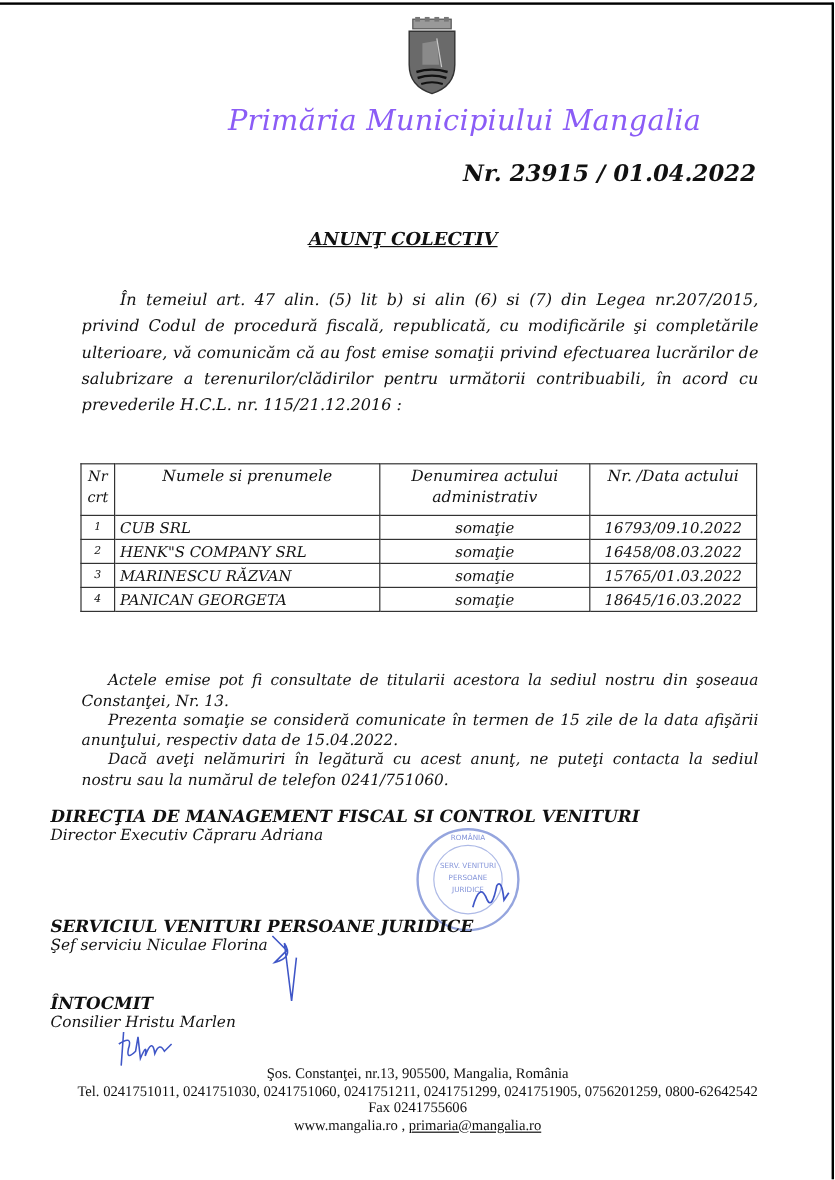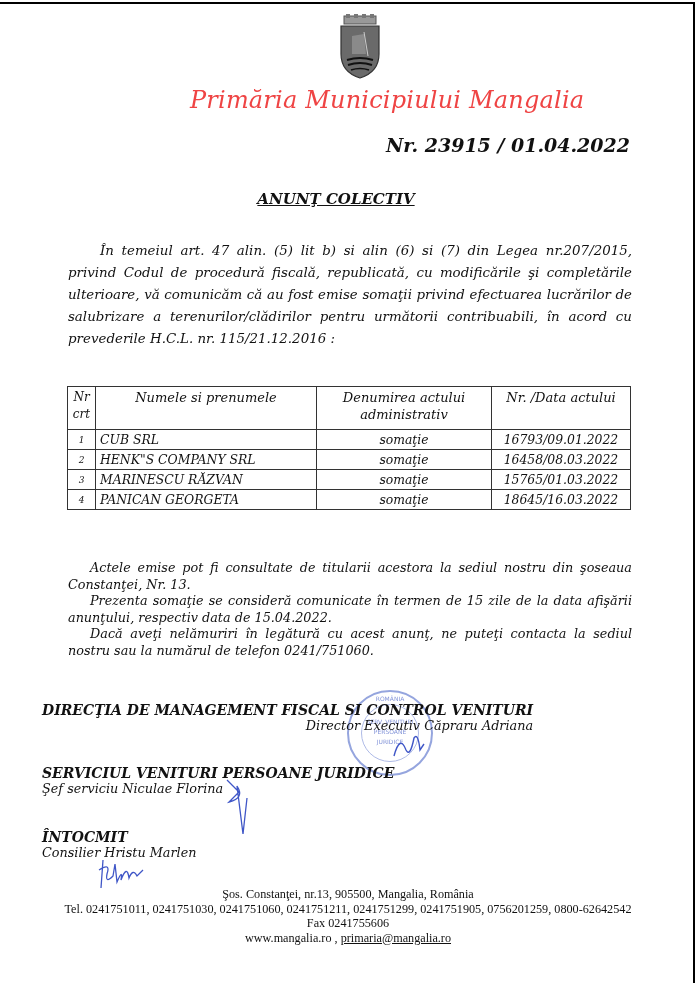--- a/index.html
+++ b/index.html
@@ -1,20 +1,20 @@
 <!DOCTYPE html>
 <html><head>
 <meta charset="utf-8">
 <style>
   html, body { margin: 0; padding: 0; background: #ffffff; }
   body { width: 696px; height: 983px; position: relative; overflow: hidden; font-family: "DejaVu Serif", serif; color: #111; }
   .frame-top { position: absolute; left: 0; top: 2px; width: 694px; height: 2px; background: #000; }
   .frame-right { position: absolute; right: 1px; top: 2px; width: 2px; height: 981px; background: #000; }
   .crest { position: absolute; left: 338px; top: 14px; width: 44px; height: 66px; }
-  .institution { position: absolute; left: 190px; top: 86px; width: 450px; font-family: "DejaVu Serif", serif; font-style: italic; font-size: 24px; letter-spacing: 0.2px; color: #ef4444; }
+  .institution { position: absolute; left: 190px; top: 86px; width: 450px; font-family: "DejaVu Serif", serif; font-style: italic; font-size: 24px; letter-spacing: 0.2px; color: #8b5cf6; }
   .reg-no { position: absolute; right: 66px; top: 134px; font-weight: bold; font-style: italic; font-size: 19px; }
   .title { position: absolute; left: 0; width: 672px; top: 190px; text-align: center; font-weight: bold; font-style: italic; font-size: 15px; text-decoration: underline; }
   .intro { position: absolute; left: 68px; width: 564px; top: 240px; font-style: italic; font-size: 13.4px; line-height: 22px; text-align: justify; text-indent: 32px; margin: 0; }
   table.acts { position: absolute; left: 67px; top: 386px; width: 564px; border-collapse: collapse; font-style: italic; font-size: 12.4px; }
   table.acts th, table.acts td { border: 1px solid #333; padding: 0 4px; }
   table.acts th { font-weight: normal; vertical-align: top; height: 40px; padding-top: 2px; line-height: 17px; font-size: 13px; }
   table.acts td { height: 19px; line-height: 18px; }
   .c1 { width: 19px; text-align: center; font-size: 9px !important; }
   th.c1 { font-weight: bold; font-size: 12px !important; margin-left: 20px; }
   .c2 { width: 212px; }
@@ -67,21 +67,21 @@
       <th class="c2">Numele si prenumele</th>
       <th class="c3">Denumirea actului administrativ</th>
       <th class="c4">Nr. /Data actului</th>
     </tr>
   </thead>
   <tbody>
     <tr>
       <td class="c1">1</td>
       <td class="c2">CUB SRL</td>
       <td class="c3">somaţie</td>
-      <td class="c4">16793/09.01.2022</td>
+      <td class="c4">16793/09.10.2022</td>
     </tr>
     <tr>
       <td class="c1">2</td>
       <td class="c2">HENK"S COMPANY SRL</td>
       <td class="c3">somaţie</td>
       <td class="c4">16458/08.03.2022</td>
     </tr>
     <tr>
       <td class="c1">3</td>
       <td class="c2">MARINESCU RĂZVAN</td>
@@ -104,21 +104,21 @@
 </div>
 
 <div class="stamp">
   <div class="stamp-inner"></div>
   <div class="stamp-text" style="top:3px;">ROMÂNIA</div>
   <div class="stamp-text" style="top:26px;">SERV. VENITURI</div>
   <div class="stamp-text" style="top:36px;">PERSOANE</div>
   <div class="stamp-text" style="top:46px;">JURIDICE</div>
 </div>
 
-<div class="sig" style="top:703px;text-align:right;">
+<div class="sig" style="top:674px;">
   <div class="dept">DIRECŢIA DE MANAGEMENT FISCAL SI CONTROL VENITURI</div>
   <div class="person">Director Executiv Căpraru Adriana</div>
 </div>
 
 <div class="sig" style="top:766px;">
   <div class="dept">SERVICIUL VENITURI PERSOANE JURIDICE</div>
   <div class="person">Şef serviciu Niculae Florina</div>
 </div>
 
 <div class="sig" style="top:830px;">

